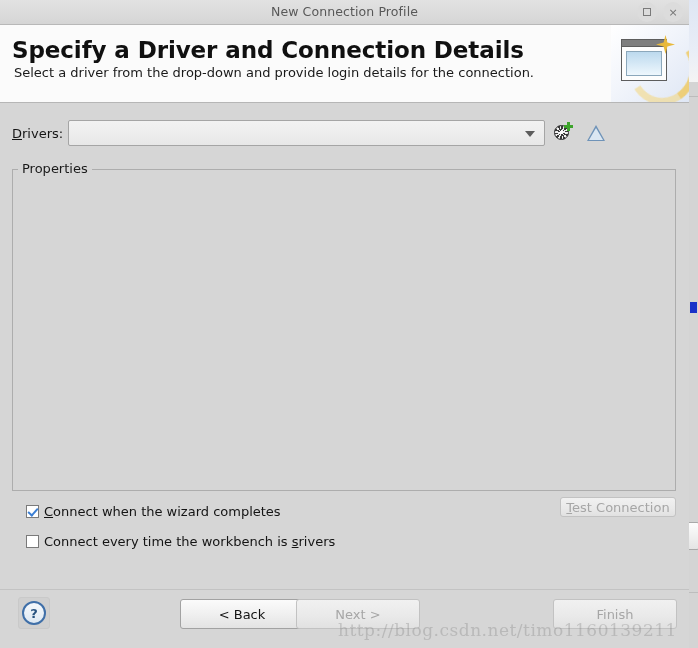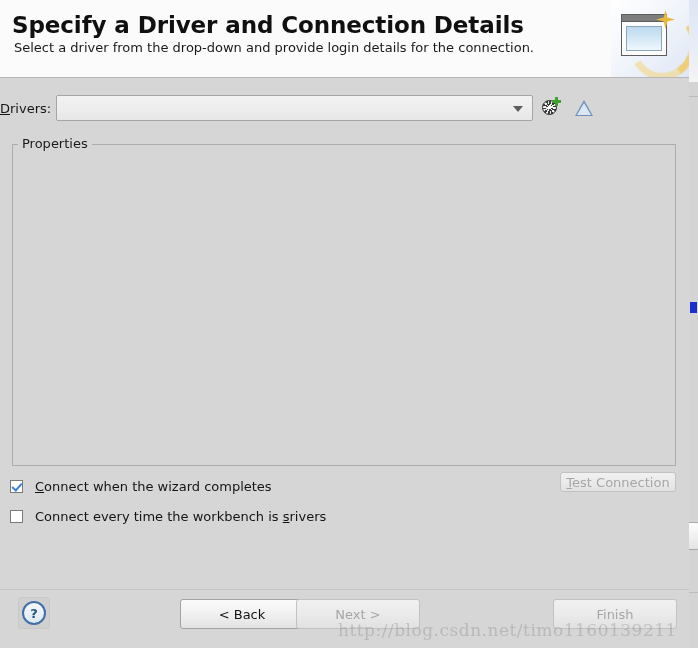--- a/index.html
+++ b/index.html
@@ -209,20 +209,21 @@
     position: absolute;
     left: 0;
     top: 16px;
     right: 0;
     height: 28px;
     display: flex;
     align-items: center;
   }
   .drivers-label {
     width: 56px;
+    margin-left: 12px;
     font-size: 13px;
     color: #151515;
   }
   .drivers-label u { text-decoration: underline; }
   .combo {
     position: relative;
     width: 477px;
     height: 26px;
     background: linear-gradient(180deg,#f2f2f2 0%,#ededed 55%,#e7e7e7 100%);
     border: 1px solid #a5a5a5;
@@ -310,25 +311,24 @@
     padding: 0 4px;
     background: #d6d6d6;
     font-size: 13px;
     color: #1a1a1a;
     z-index: 2;
   }
 
   
   .check-row {
     position: absolute;
-    left: 10px;
+    left: 26px;
     display: flex;
     align-items: center;
     cursor: pointer;
-    gap: 7px;
   }
   .check-row.one { top: 401px; }
   .check-row.two { top: 431px; }
   .checkbox {
     width: 13px;
     height: 13px;
     background: #ffffff;
     border: 1px solid #7a7a7a;
     box-sizing: border-box;
     position: relative;
@@ -450,20 +450,31 @@
 <div class="bg-window">
   <div class="bg-top"></div>
   <div class="bg-sep"></div>
   <div class="bg-link"></div>
   <div class="bg-btn"></div>
   <div class="bg-hr"></div>
 </div>
 
 <div class="dialog">
 
+  <div class="titlebar">
+    <div class="titlebar-title">New Connection Profile</div>
+    <div class="win-buttons">
+      <div class="win-btn">
+        <span class="sq"></span>
+      </div>
+      <div class="win-btn">
+        <span>×</span>
+      </div>
+    </div>
+  </div>
 
   <div class="wiz-header">
     <div class="wiz-title">Specify a Driver and Connection Details</div>
     <div class="wiz-desc">Select a driver from the drop-down and provide login details for the connection.</div>
     <div class="wiz-image">
       <div class="win-glyph">
         <div class="tbar"></div>
         <div class="cbody"></div>
       </div>
       <div class="swoosh"></div>

